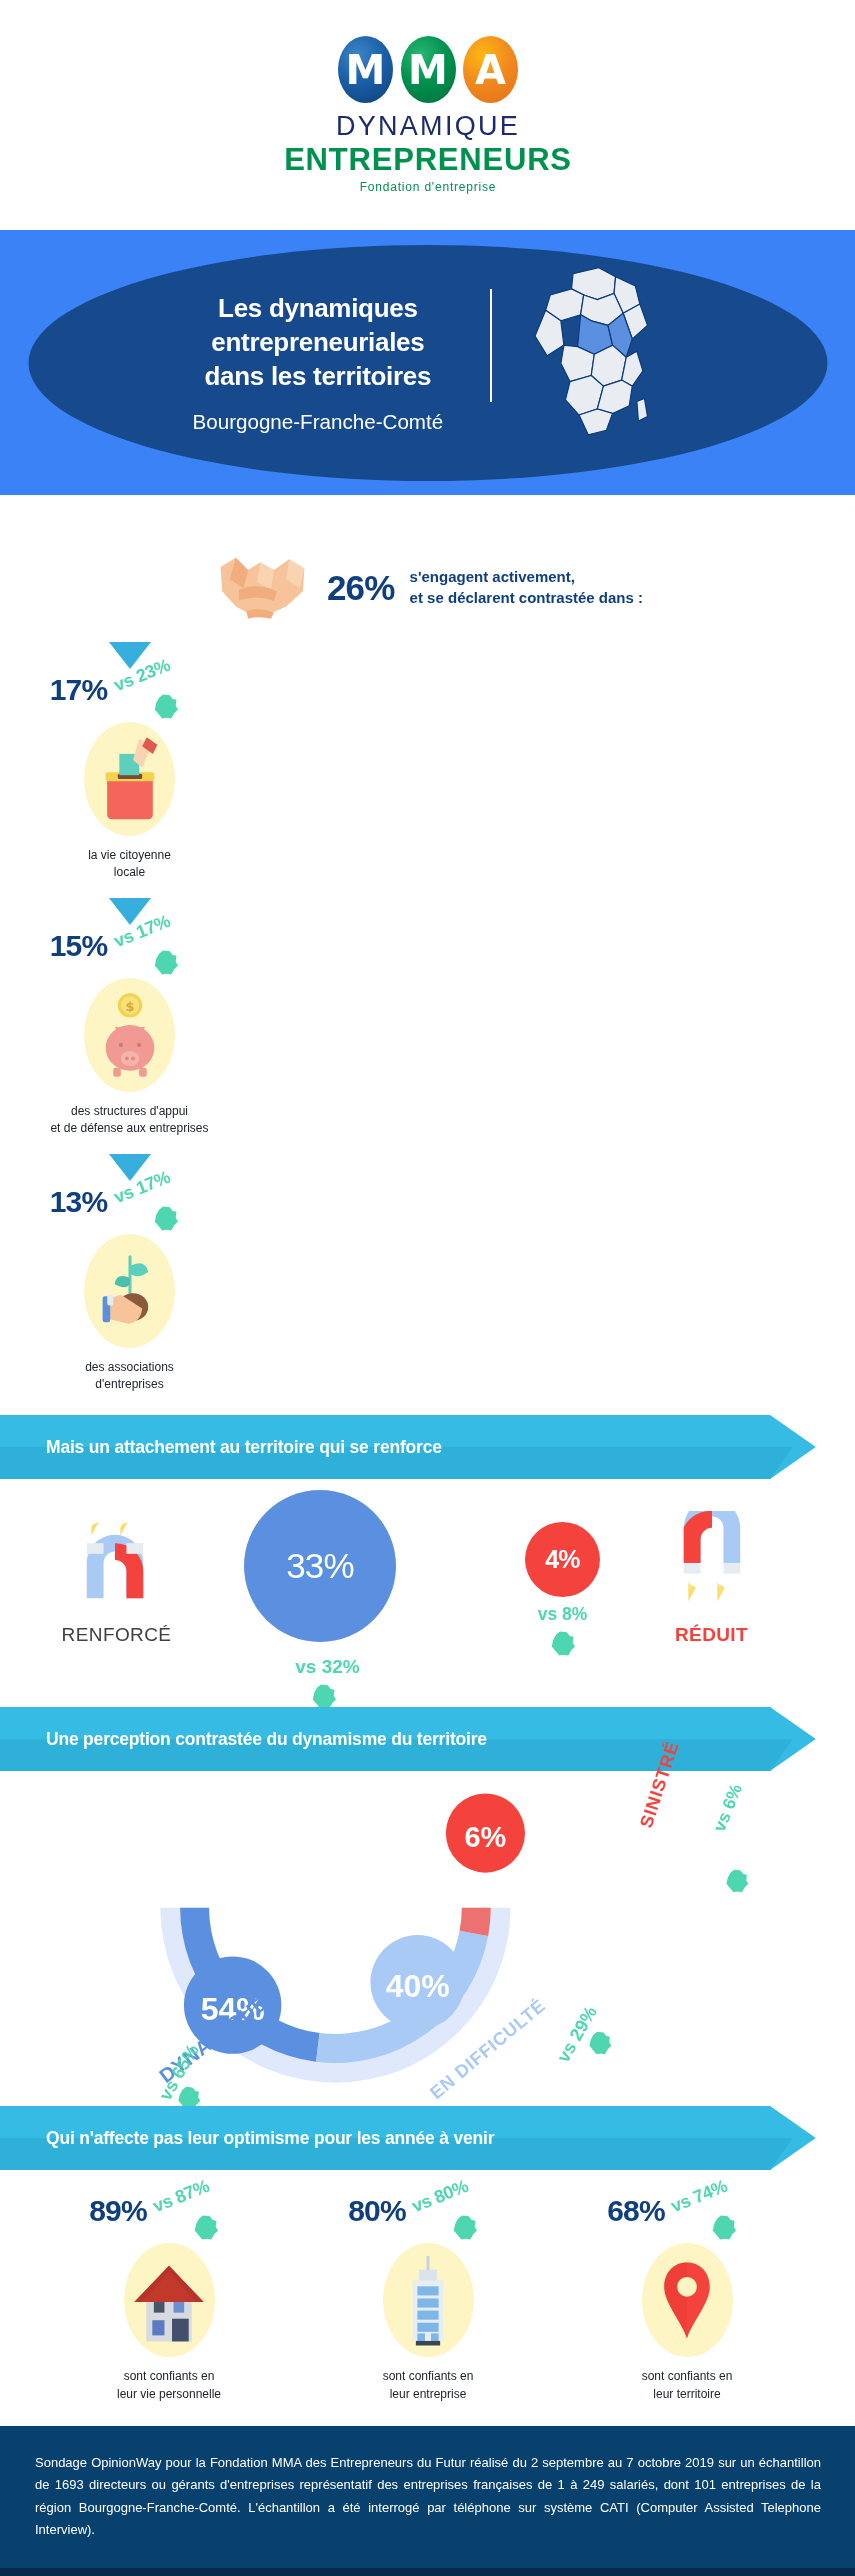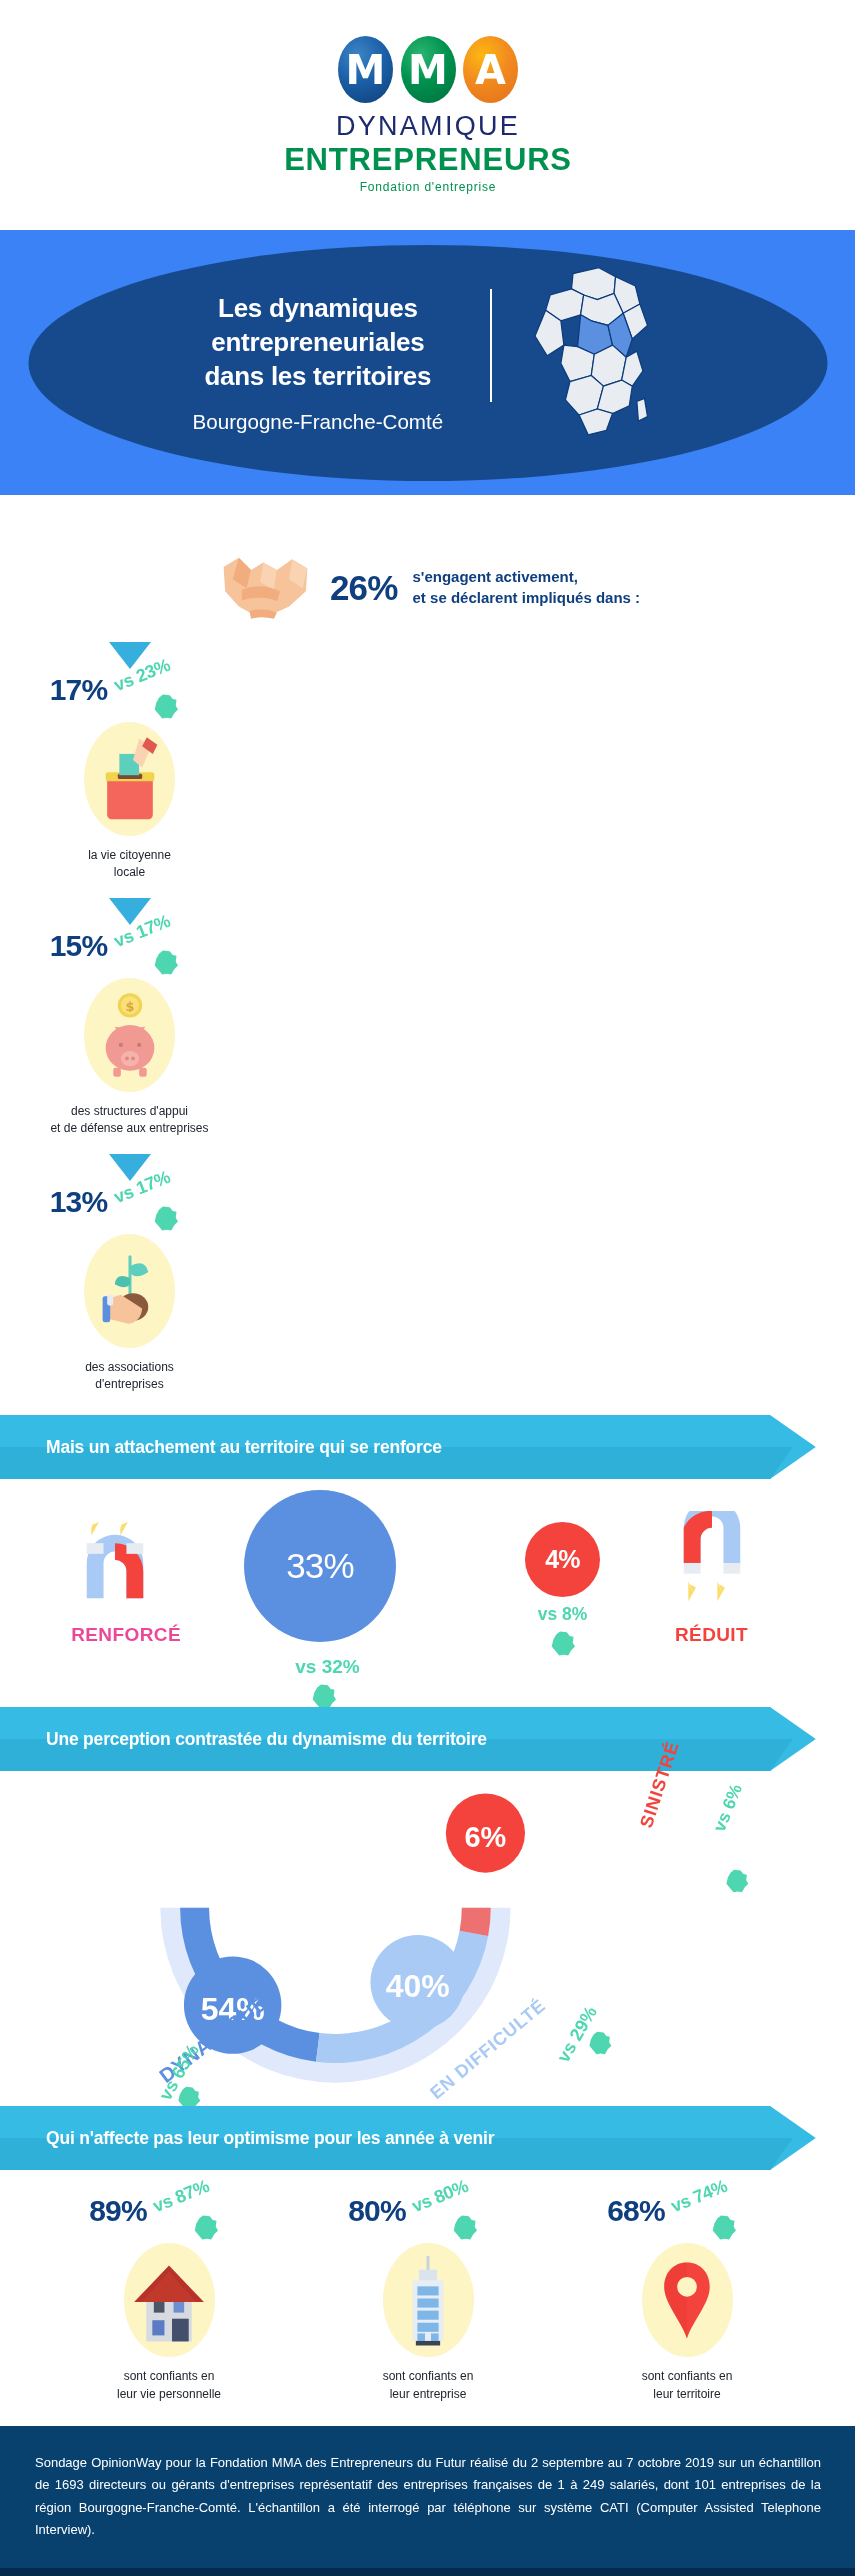--- a/index.html
+++ b/index.html
@@ -70,22 +70,22 @@
   .fr-mini { position:absolute; left:43px; top:20px; width:26px; height:27px; }
   .circle-ill { width:91px; height:114px; border-radius:50%;
     background:#fdf5c4; display:flex; align-items:center; justify-content:center;
     margin-top:3px; position:relative; }
   .cap { text-align:center; font-size:12px; color:#20262e; line-height:1.45;
     margin-top:10.7px; }
 
   
   .sec2 { position:relative; height:228px; }
   .magnet-l { position:absolute; left:73px; top:29px; width:84px; height:107px; }
-  .lab-renforce { position:absolute; left:52px; top:145px; width:129px; text-align:right;
-    color:#ec4899; font-size:19px; font-weight:bold; letter-spacing:0.4px; }
+  .lab-renforce { position:absolute; left:52px; top:145px; width:129px; text-align:center;
+    color:#404040; font-size:19px; font-weight:normal; letter-spacing:0.4px; }
   .big-circle { position:absolute; left:244px; top:10.7px; width:152px; height:152px;
     border-radius:50%; background:#5b8fe0;
     display:flex; align-items:center; justify-content:center; }
   .big-circle span { color:#fff; font-size:35px; font-weight:normal; letter-spacing:-0.8px; }
   .vs32 { position:absolute; left:274px; top:177px; width:107px; text-align:center;
     color:#4ed6b0; font-size:19px; font-weight:bold; }
   .fr32 { position:absolute; left:311px; top:204px; width:26px; height:27px; }
   .small-circle { position:absolute; left:525px; top:43px; width:75px; height:75px;
     border-radius:50%; background:#f4433d;
     display:flex; align-items:center; justify-content:center; }
@@ -181,21 +181,21 @@
         <path d="M62 24 L80 34 L76 60 L58 50 Z" fill="#f9d3b2"></path>
         <path d="M100 20 L120 32 L114 58 L96 46 Z" fill="#f9d3b2"></path>
         <path d="M34 60 Q58 50 84 62 L80 76 Q56 66 34 74 Z" fill="#f2ad7e"></path>
         <path d="M38 74 Q60 66 84 76 L80 88 Q58 80 40 86 Z" fill="#f6c39a"></path>
         <path d="M44 88 Q62 82 80 90 L76 98 Q60 94 46 98 Z" fill="#f2ad7e"></path>
       </svg>
     </div>
     <div class="big26">26%</div>
     <div class="eng-text">
       <div>s'engagent activement,</div>
-      <div>et se déclarent impliqués dans :</div>
+      <div>et se déclarent contrastée dans :</div>
     </div>
   </div>
 
   <div class="cols3">
 
     <div class="col3">
       <div class="tri-down"></div>
       <div class="pct-row">
         <div class="pct-big">17%</div>
         <div class="vs-badge">

